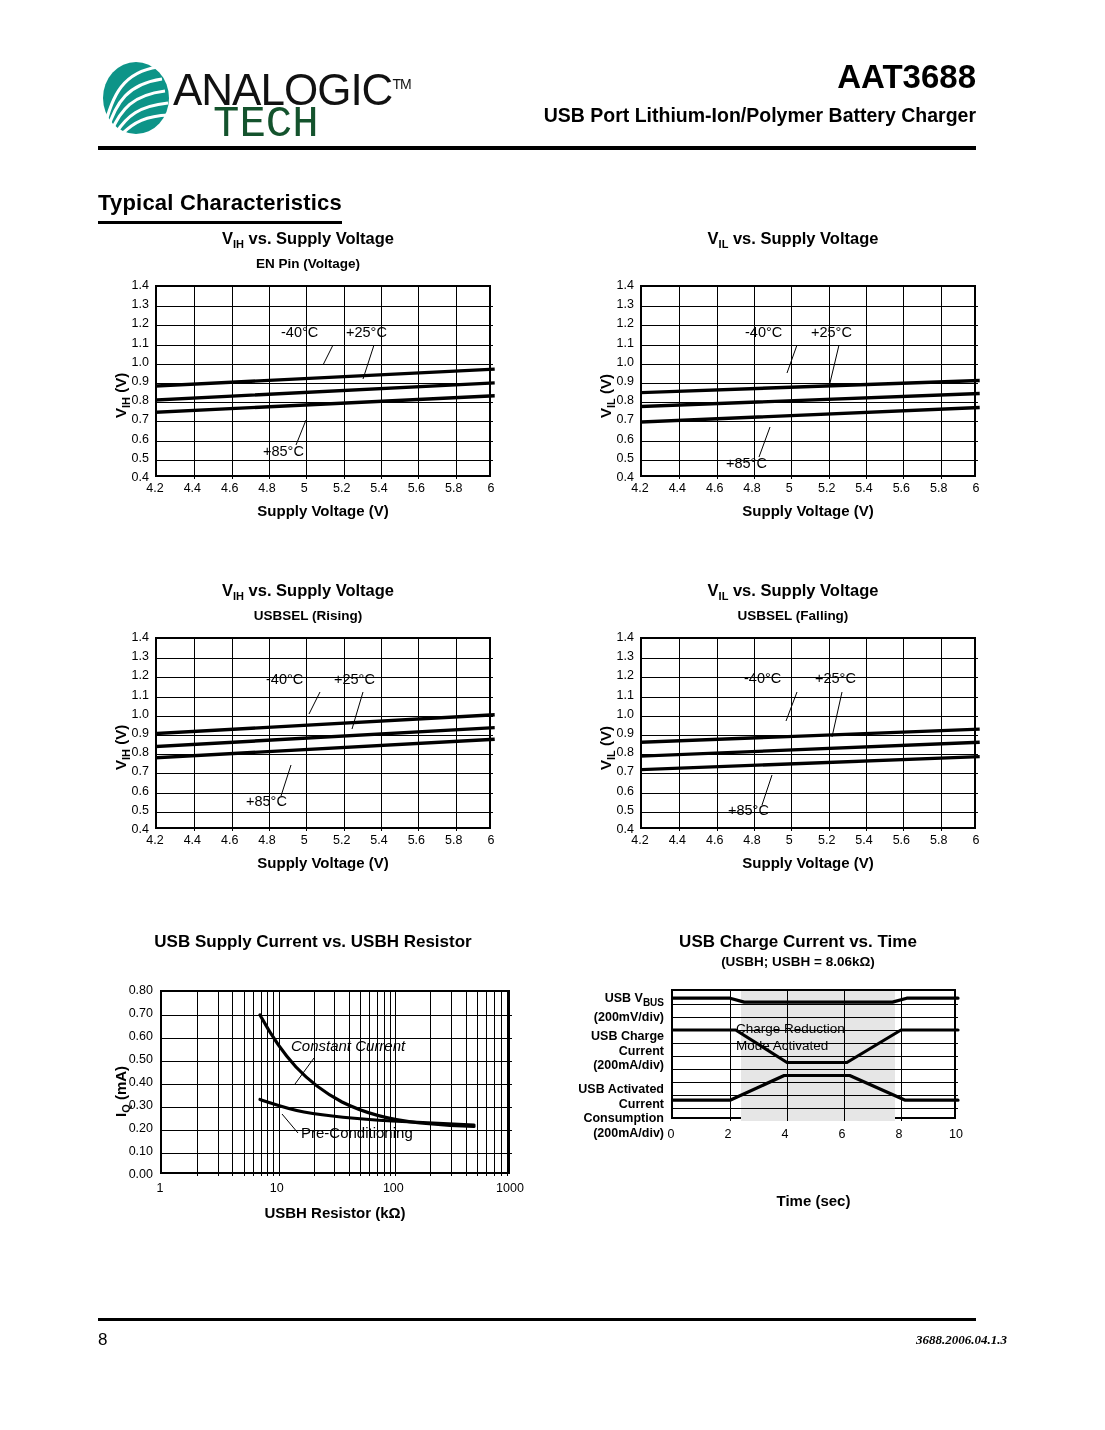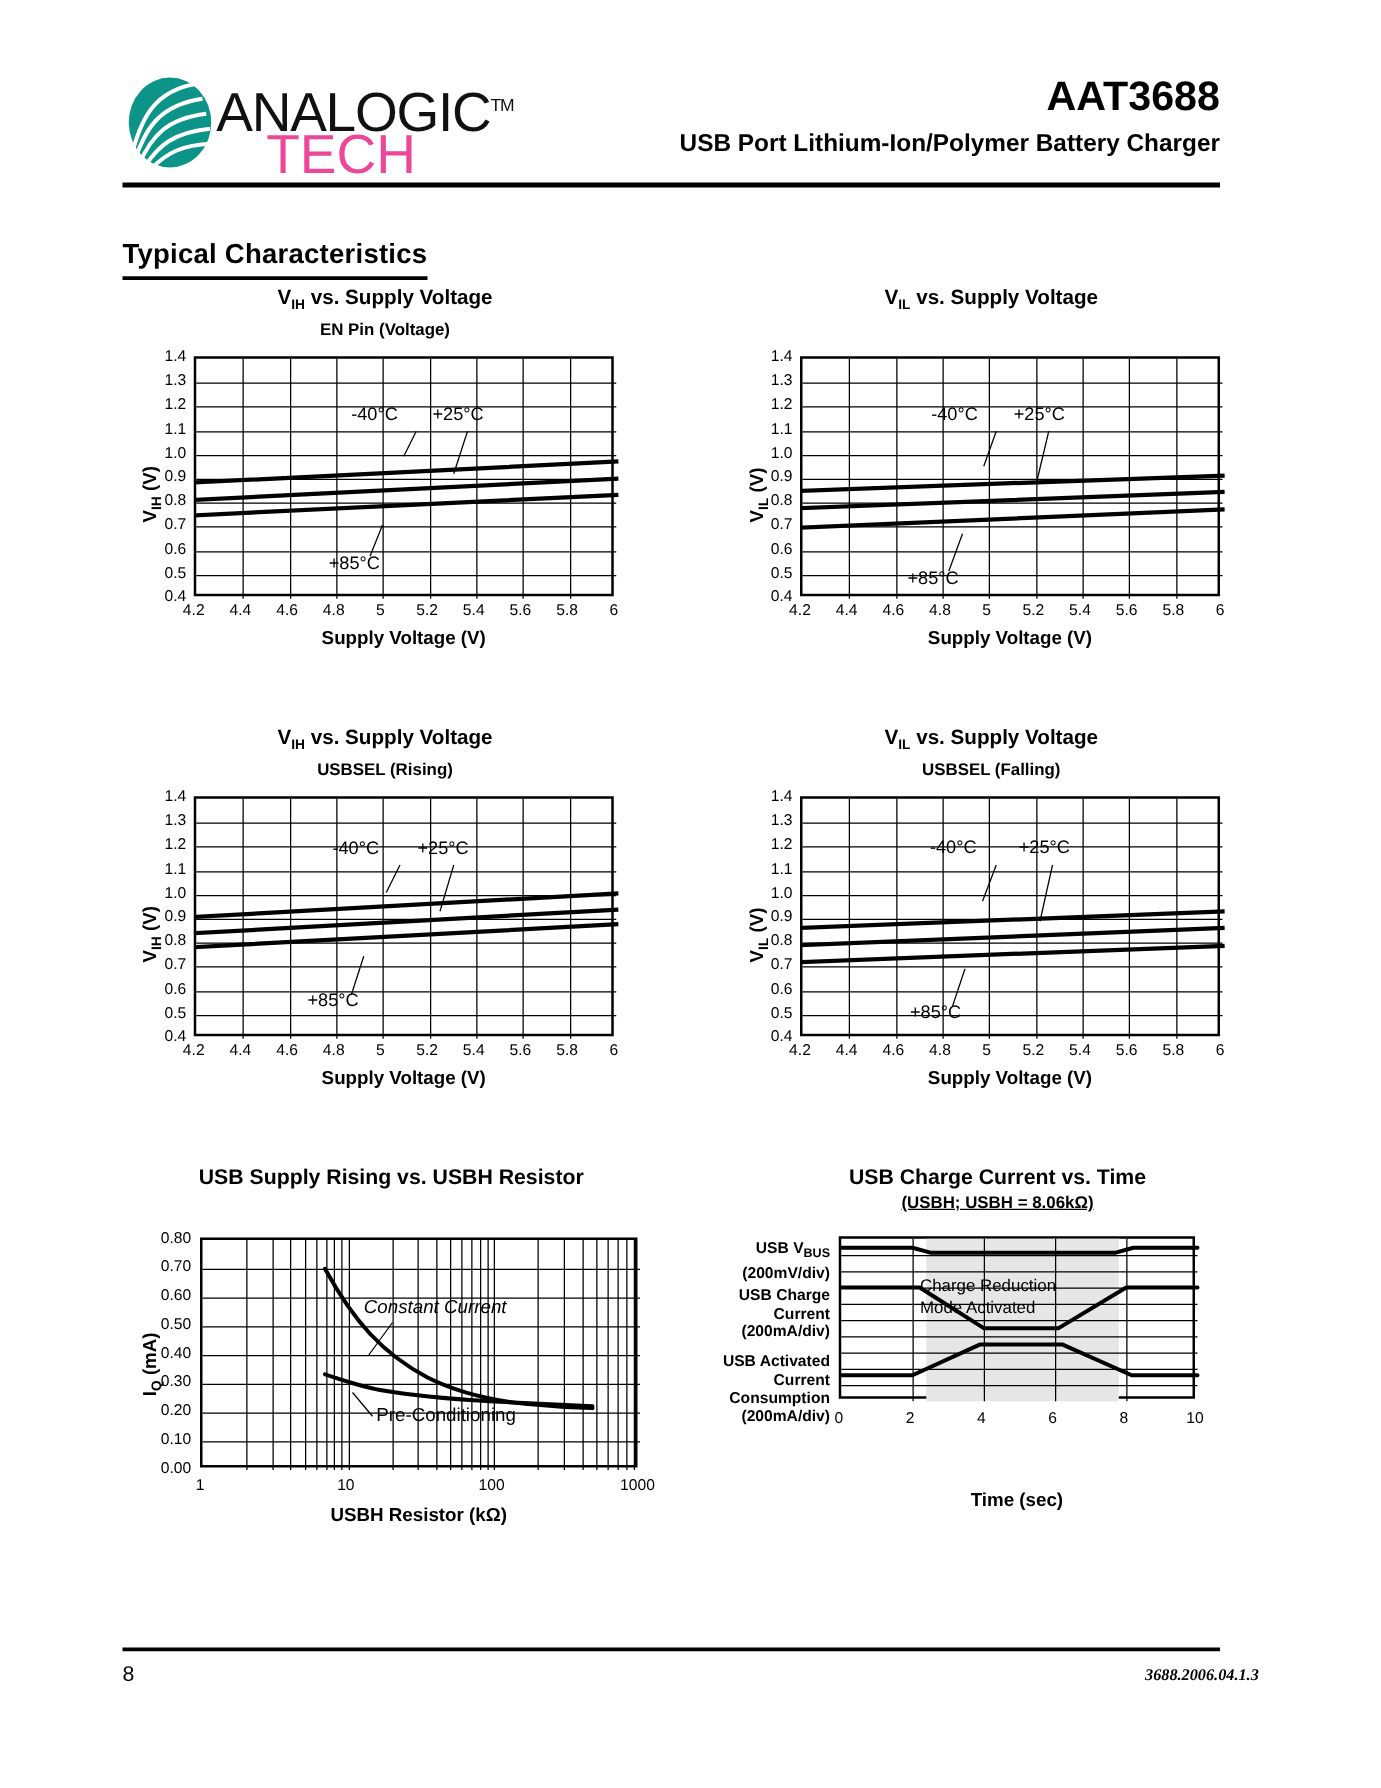--- a/index.html
+++ b/index.html
@@ -10,22 +10,22 @@
   }
   .page{position:relative;width:1105px;height:1430px;overflow:hidden;}
 
   
   .header{position:absolute;left:98px;top:52px;width:878px;height:100px;}
   .logo-mark{position:absolute;left:4px;top:8px;width:68px;height:76px;}
   .logo-word{position:absolute;left:75px;top:2px;width:260px;height:92px;}
   .brand-top{font-family:"Liberation Sans", sans-serif;font-size:44px;letter-spacing:-1px;
     font-weight:400;line-height:44px;color:#111;position:absolute;left:0;top:8px;}
   .brand-tm{font-size:14px;vertical-align:super;}
-  .brand-bot{font-family:Liberation Sans, sans-serif;font-size:44px;letter-spacing:0px;
-    font-weight:300;line-height:44px;color:#ec4899;position:absolute;left:40px;top:48px;}
+  .brand-bot{font-family:Liberation Mono, monospace;font-size:44px;letter-spacing:0px;
+    font-weight:300;line-height:44px;color:#14532d;position:absolute;left:40px;top:48px;}
   .part-no{position:absolute;right:0;top:6px;font-size:33px;font-weight:bold;letter-spacing:0px;}
   .part-desc{position:absolute;right:0;top:52px;font-size:19.5px;font-weight:bold;}
   .rule-top{position:absolute;left:98px;top:146px;width:878px;height:4px;background:#000;}
 
   
   .section-title{position:absolute;left:98px;top:190px;font-size:22px;font-weight:bold;
     padding-bottom:5px;border-bottom:3px solid #000;letter-spacing:0.2px;}
 
   
   .chart{position:absolute;}
@@ -359,21 +359,21 @@
         <div class="xlab" style="left:186.33333333333334px;top:254px;width:40px;">5</div>
         <div class="xlab" style="left:223.66666666666669px;top:254px;width:40px;">5.2</div>
         <div class="xlab" style="left:261px;top:254px;width:40px;">5.4</div>
         <div class="xlab" style="left:298.33333333333337px;top:254px;width:40px;">5.6</div>
         <div class="xlab" style="left:335.6666666666667px;top:254px;width:40px;">5.8</div>
         <div class="xlab" style="left:373px;top:254px;width:40px;">6</div>
       </div>
   </div>
 
   <div class="chart" style="left:98px;top:932px;width:430px;height:310px;">
-    <div class="c-title" style="font-size:17px;">USB Supply Rising vs. USBH Resistor</div>
+    <div class="c-title" style="font-size:17px;">USB Supply Current vs. USBH Resistor</div>
 
     <div class="plotwrap" style="position:absolute;left:0;top:0;width:430px;height:310px;">
       <div class="plot" id="p4" style="left:62px;top:58px;width:350px;height:184px;">
         <svg class="curves" width="350" height="184" viewBox="0 0 350 184">
           <g stroke="#000" stroke-width="3.2" fill="none" stroke-linecap="round" stroke-linejoin="round">
             <path id="cc-curve" d="M98.0,23.0 C110,45 122,62 134,75 C148,90 163,101 180,110 C202,121 228,128 258,131 C278,133 295,134 312,134.5"></path>
             <path id="pc-curve" d="M98.0,107.5 C112,112 126,117 142,120 C165,124 195,127 230,129 C260,130.5 290,132 312,133"></path>
           </g>
           <g class="leader">
             <path d="M133 92 L152 66"></path>
@@ -431,21 +431,21 @@
         <div class="ylab" style="left:5px;top:236px;width:50px;">0.00</div>
         <div class="xlab" style="left:37px;top:250px;width:50px;">1</div>
         <div class="xlab" style="left:153.66666666666669px;top:250px;width:50px;">10</div>
         <div class="xlab" style="left:270.33333333333337px;top:250px;width:50px;">100</div>
         <div class="xlab" style="left:387px;top:250px;width:50px;">1000</div>
       </div>
   </div>
 
   <div class="chart" style="left:556px;top:932px;width:450px;height:310px;">
     <div class="c-title" style="font-size:17px;margin-left:34px;">USB Charge Current vs. Time</div>
-    <div class="c-sub" style="margin-left:34px;text-decoration:underline;">(USBH; USBH = 8.06kΩ)</div>
+    <div class="c-sub" style="margin-left:34px;">(USBH; USBH = 8.06kΩ)</div>
 
     <div class="plotwrap" style="position:absolute;left:0;top:0;width:450px;height:310px;">
 
       <div class="plot" id="p5" style="left:115px;top:57px;width:285px;height:130px;">
         <div class="shade" style="left:68.4px;top:0;width:154px;height:130px;"></div>
         <svg class="curves" width="285" height="130" viewBox="0 0 285 130">
           <g stroke="#000" stroke-width="3.2" fill="none" stroke-linejoin="round" stroke-linecap="round">
             <path d="M0,7.2 L57,7.2 L71.3,11.1 L219.5,11.1 L233.7,7.2 L285,7.2"></path>
             <path d="M0,39 L62.7,39 L114,71.5 L173.9,71.5 L228,39 L285,39"></path>
             <path d="M0,109.2 L57,109.2 L111.2,84.5 L176.7,84.5 L232.3,109.2 L285,109.2"></path>

